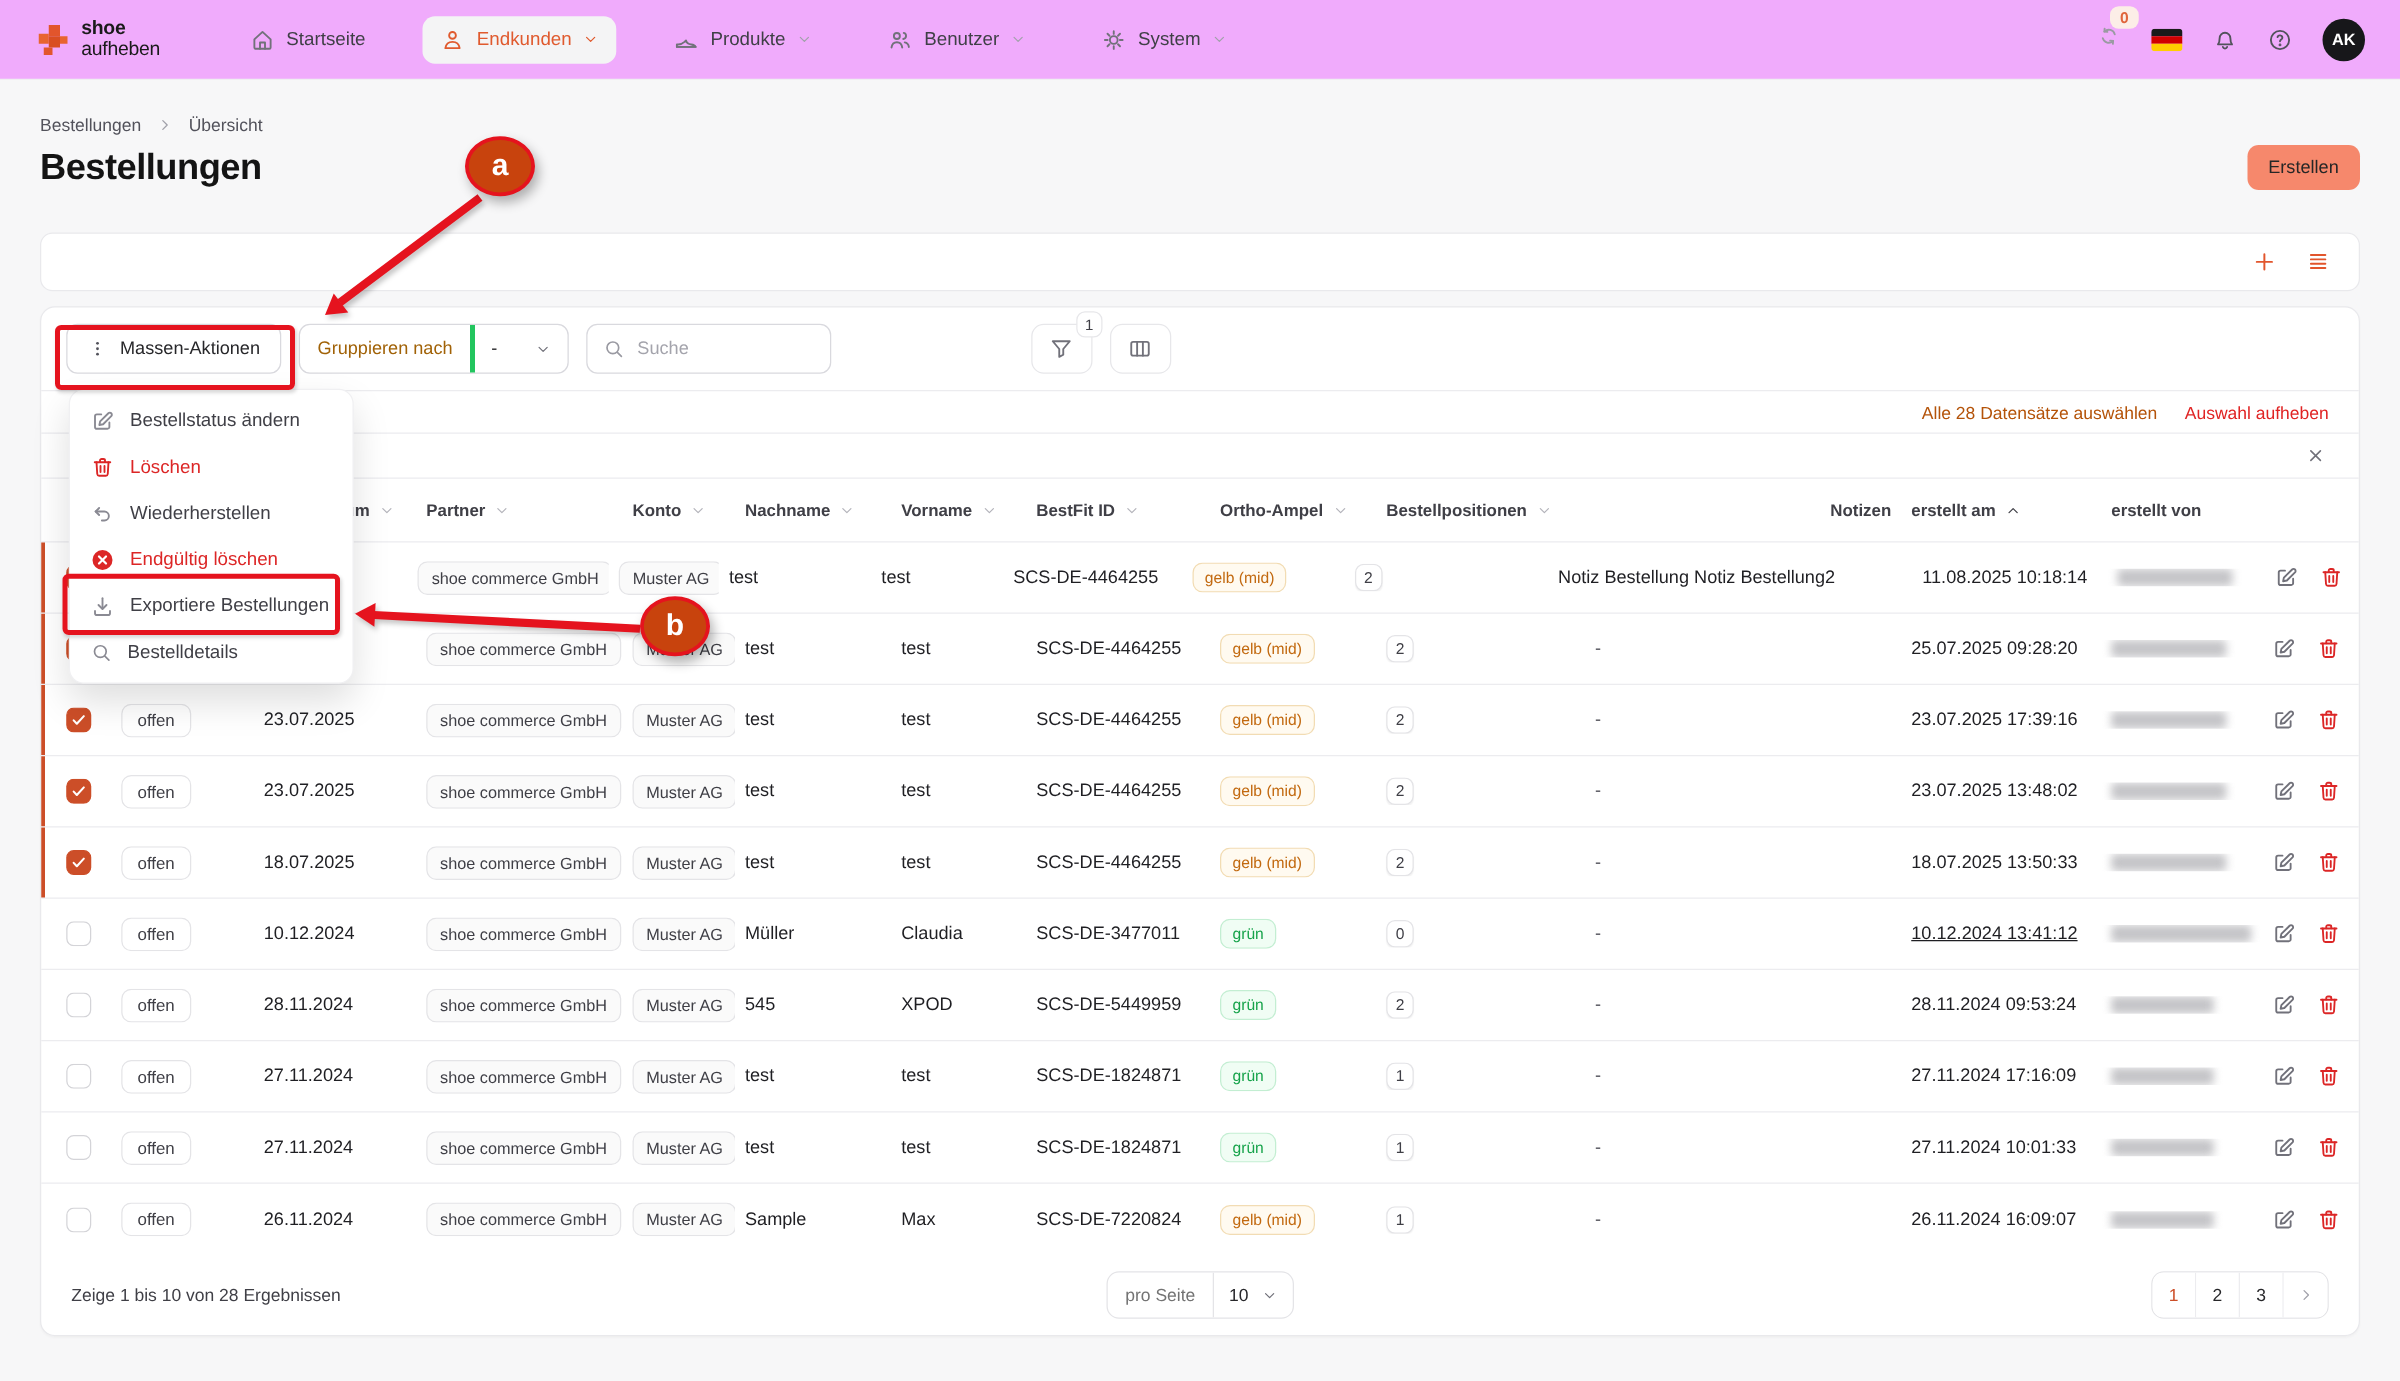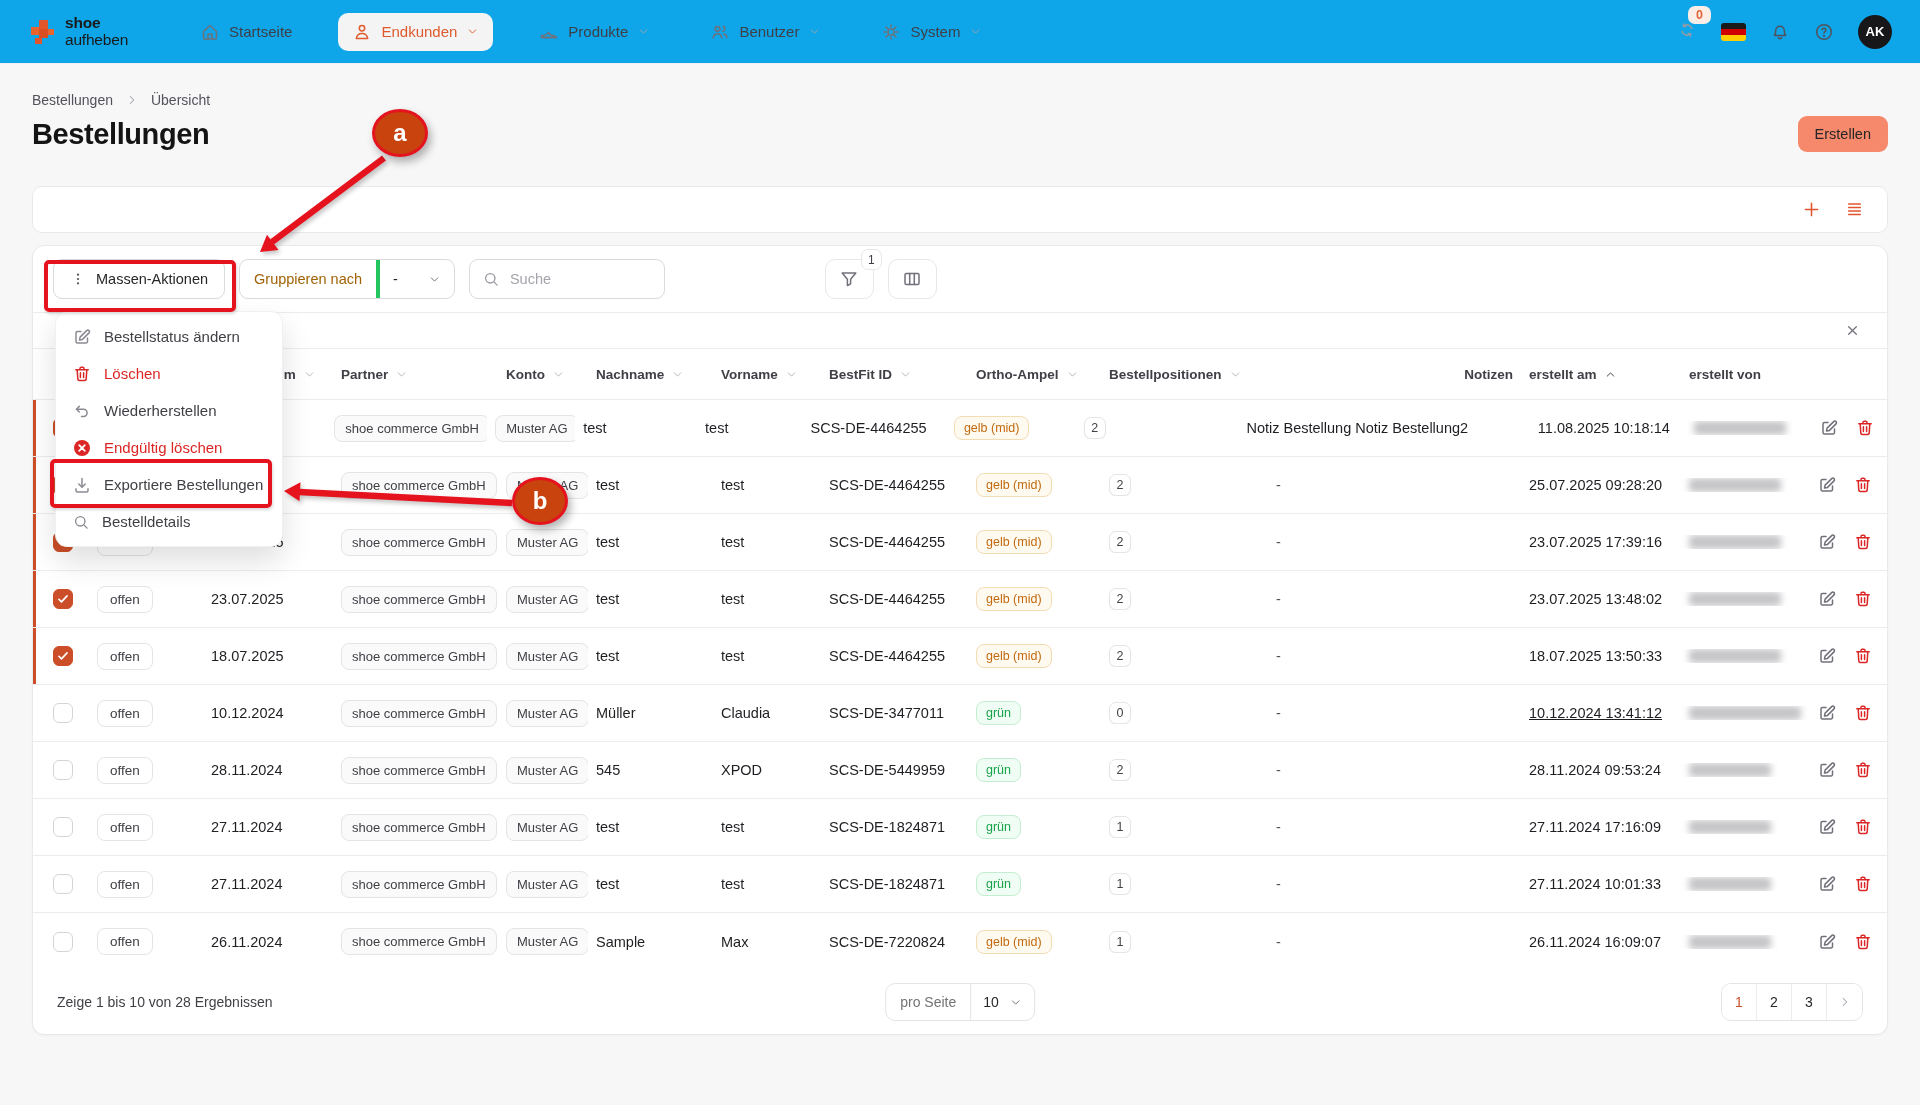--- a/index.html
+++ b/index.html
@@ -1,20 +1,20 @@
 <!DOCTYPE html>
 <html><head>
 <meta charset="utf-8">
 <style>
   * { box-sizing: border-box; }
   body { margin:0; background:#f7f7f8; font-family:"Liberation Sans", sans-serif; color:#27272a; }
   .page { position:relative; width:1920px; height:1105px; overflow:hidden; background:#f7f7f8; }
 
   
-  .topbar { height:64px; background:#0ea5e9; border-bottom:1px solid #efeff1; display:flex; align-items:center; padding:0 28px; }
+  .topbar { height:64px; background:#f0abfc; border-bottom:1px solid #efeff1; display:flex; align-items:center; padding:0 28px; }
   .logo { display:flex; gap:9px; align-items:center; }
   .logo-text { line-height:1.05; font-size:15.5px; color:#1a1a1a; letter-spacing:-.2px; }
   .logo-text .l1 { display:block; font-weight:700; }
   .logo-text .l2 { display:block; font-weight:400; }
   .nav { display:flex; align-items:center; gap:32px; margin-left:58px; }
   .nav-item { display:flex; align-items:center; gap:9px; padding:9px 14px; border-radius:10px; font-size:15px; color:#3f3f46; cursor:pointer; }
   .nav-item .icon { color:#71717a; display:flex; }
   .nav-item .chev { color:#a1a1aa; display:flex; }
   .nav-item.active { background:#f4f4f5; color:#e05a2e; }
   .nav-item.active .icon, .nav-item.active .chev { color:#e05a2e; }
@@ -298,20 +298,24 @@
       <button class="icon-btn">
         <span id="icon-columns" style="display:flex">
             <svg width="20" height="20" viewBox="0 0 20 20" fill="none" stroke="currentColor" stroke-width="1.5" stroke-linecap="round" stroke-linejoin="round">
               <rect x="3" y="4.5" width="14" height="11" rx="1.5"></rect>
               <path d="M7.7 4.5v11M12.3 4.5v11"></path>
             </svg>
           </span>
       </button>
     </div>
 
+    <div class="selection-bar">
+      <a class="link-amber">Alle 28 Datensätze auswählen</a>
+      <a class="link-red">Auswahl aufheben</a>
+    </div>
 
     <div class="filterchips-row">
       <span class="close-x" id="icon-close">
           <svg width="17" height="17" viewBox="0 0 20 20" fill="none" stroke="currentColor" stroke-width="1.5" stroke-linecap="round" stroke-linejoin="round">
             <path d="M5.5 5.5l9 9M14.5 5.5l-9 9"></path>
           </svg>
         </span>
     </div>
 
     <div class="thead" id="thead">

